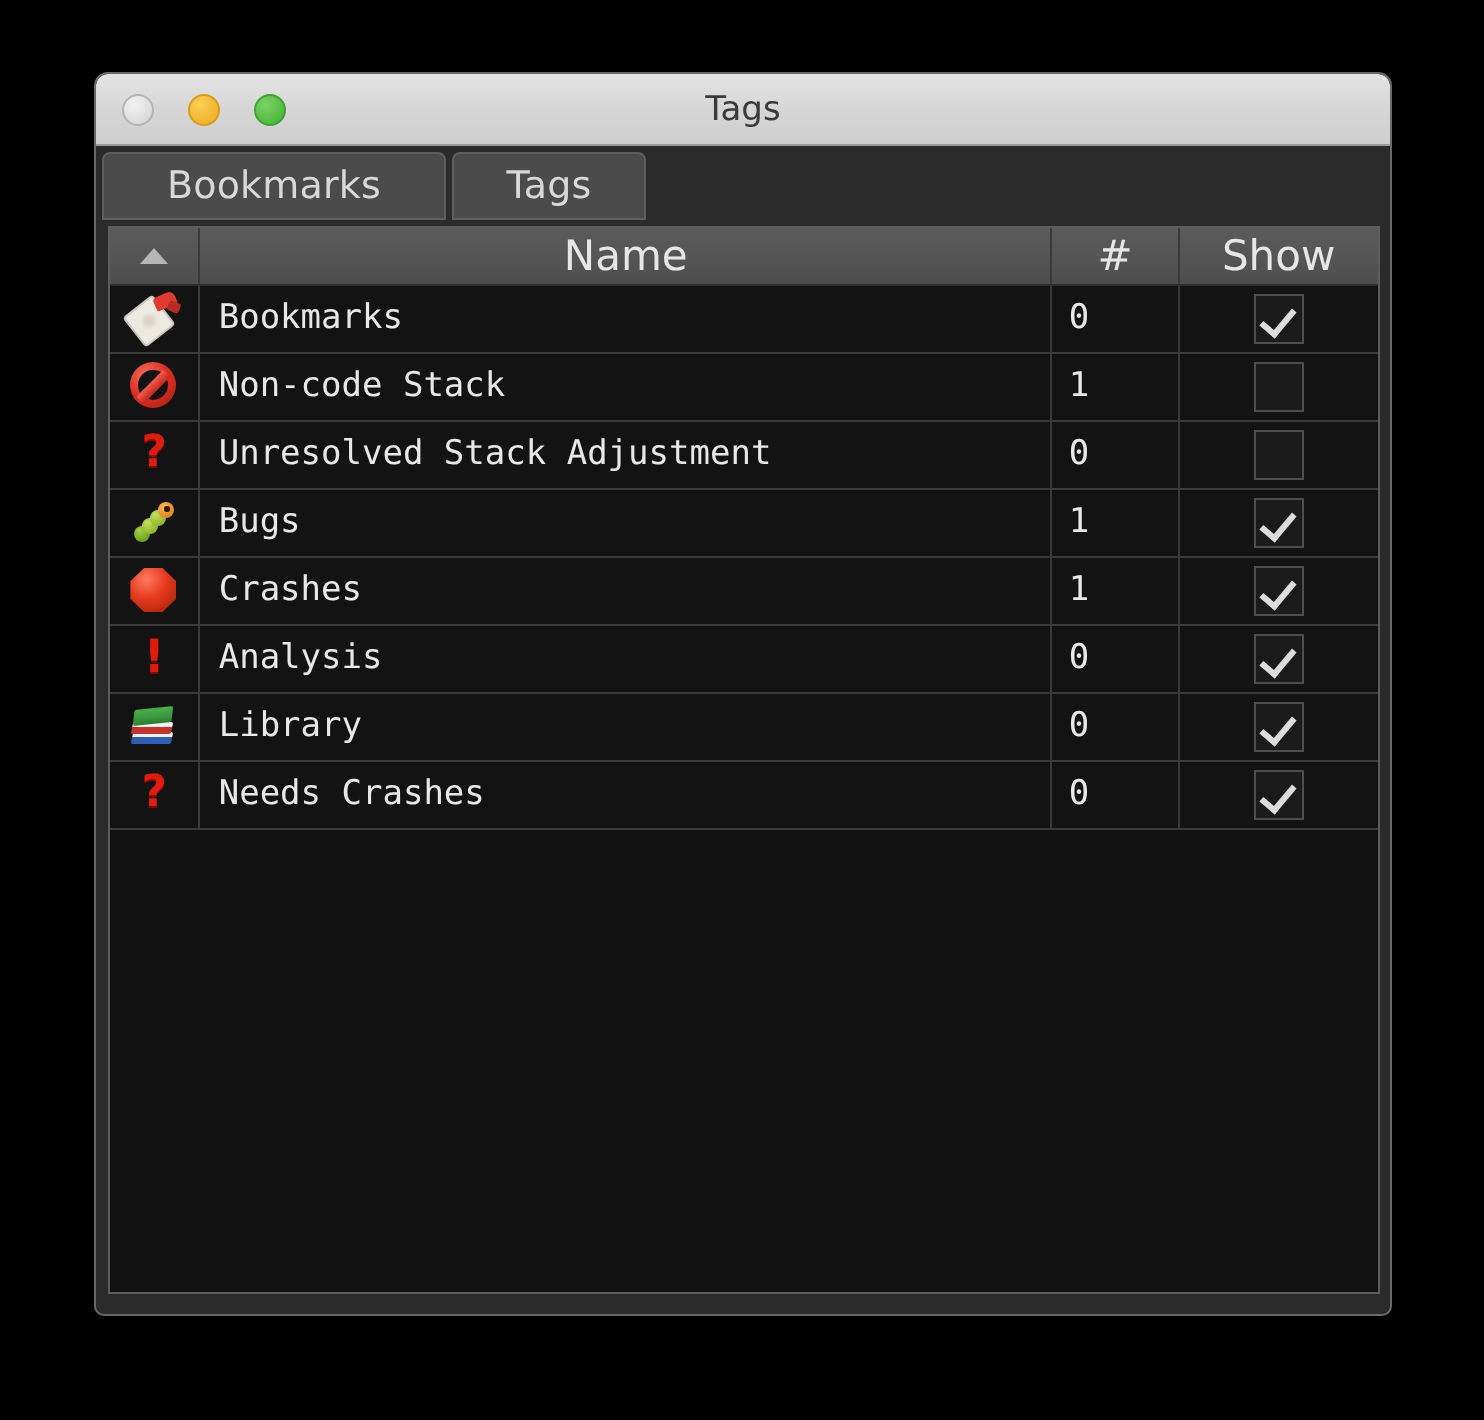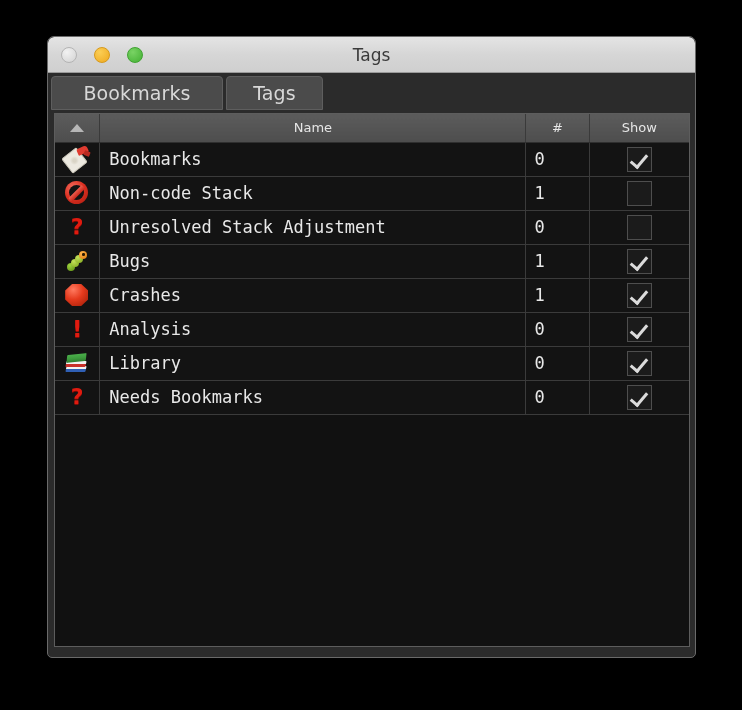--- a/index.html
+++ b/index.html
@@ -104,21 +104,21 @@
   table.grid {
     border-collapse: collapse;
     width: 100%;
     table-layout: fixed;
   }
   thead th {
     height: 28px;
     background: linear-gradient(to bottom, #5b5b5b 0%, #555555 50%, #4e4e4e 100%);
     color: #e6e6e6;
     font-weight: normal;
-    font-size: 13px;
+    font-size: 21px;
     border-right: 1px solid #3a3a3a;
     border-bottom: 1px solid #2f2f2f;
     padding: 0;
     box-sizing: border-box;
     font-family: "DejaVu Sans", sans-serif;
     margin-left: 24px;
   }
   thead th:last-child { border-right: none; }
   .col-icon  { width: 44px; }
   .col-name  { width: 418px; }
@@ -427,21 +427,21 @@
           <td class="c-count">0</td>
           <td class="c-show">
             <span class="checkbox checked"></span>
           </td>
         </tr>
 
         <tr>
           <td class="c-icon">
             <span class="icoslot ico-q">?</span>
           </td>
-          <td class="c-name">Needs Bookmarks</td>
+          <td class="c-name">Needs Crashes</td>
           <td class="c-count">0</td>
           <td class="c-show">
             <span class="checkbox checked"></span>
           </td>
         </tr>
 
       </tbody>
     </table>
   </div>
 

